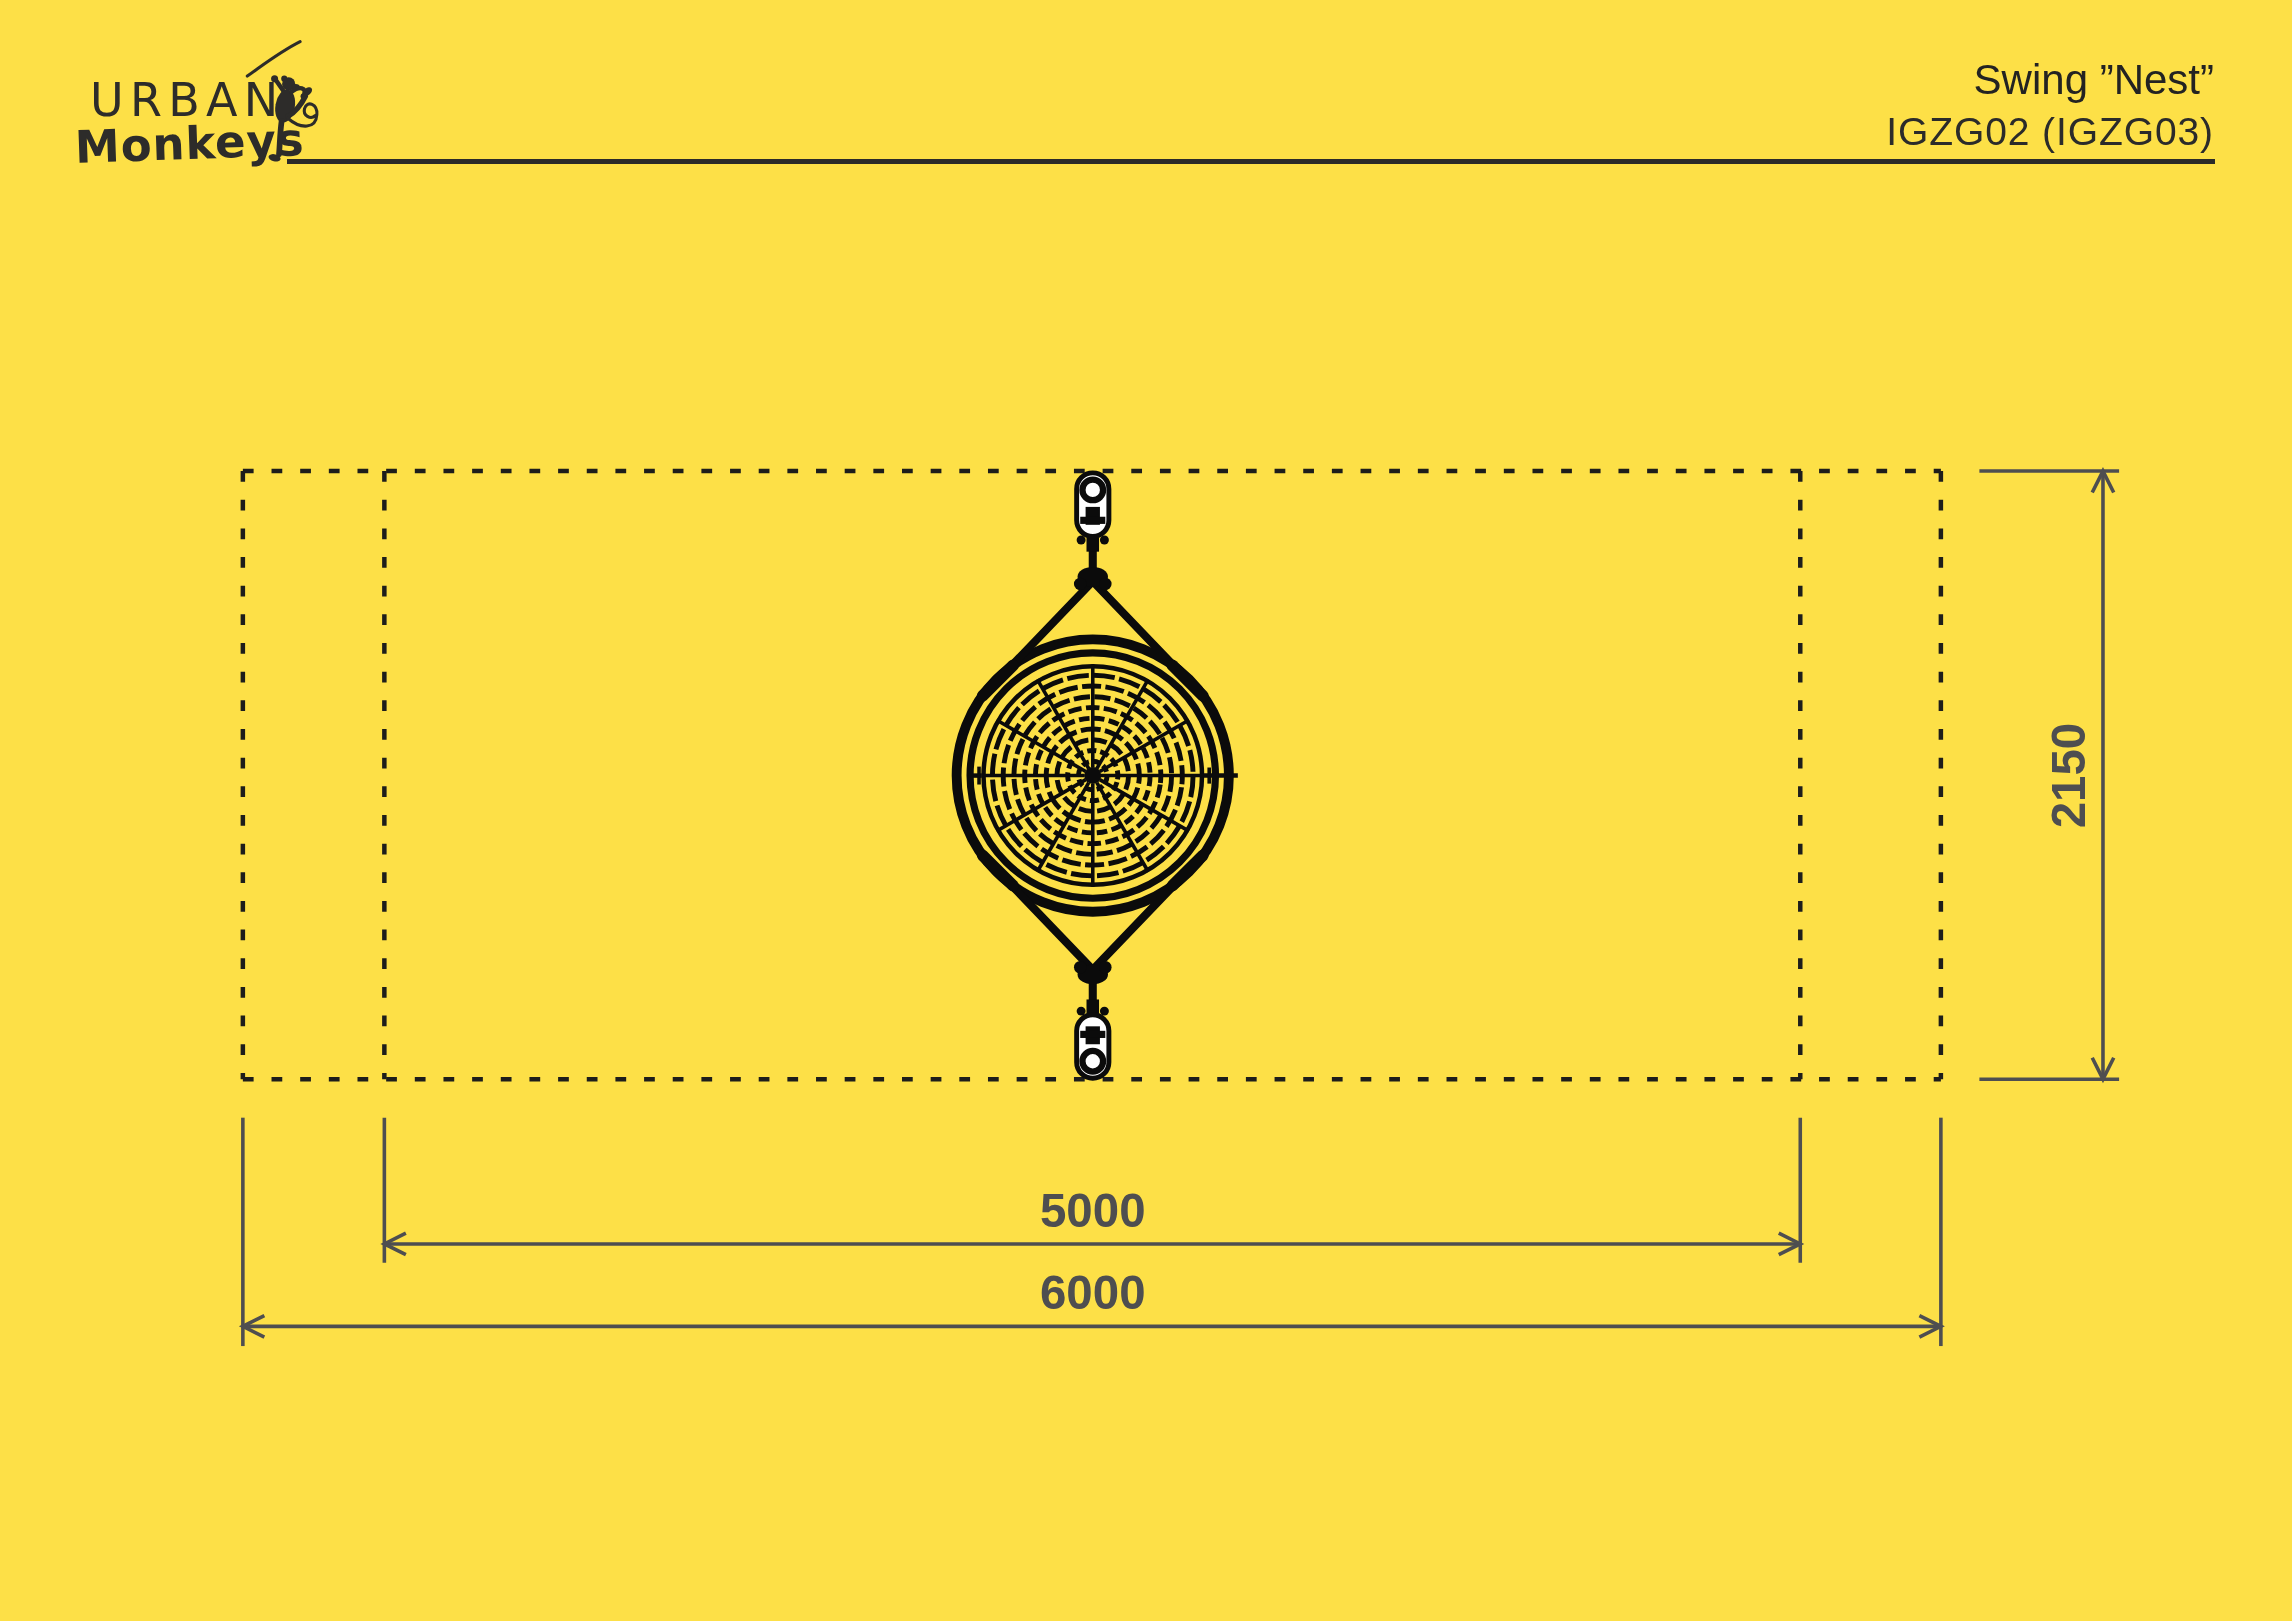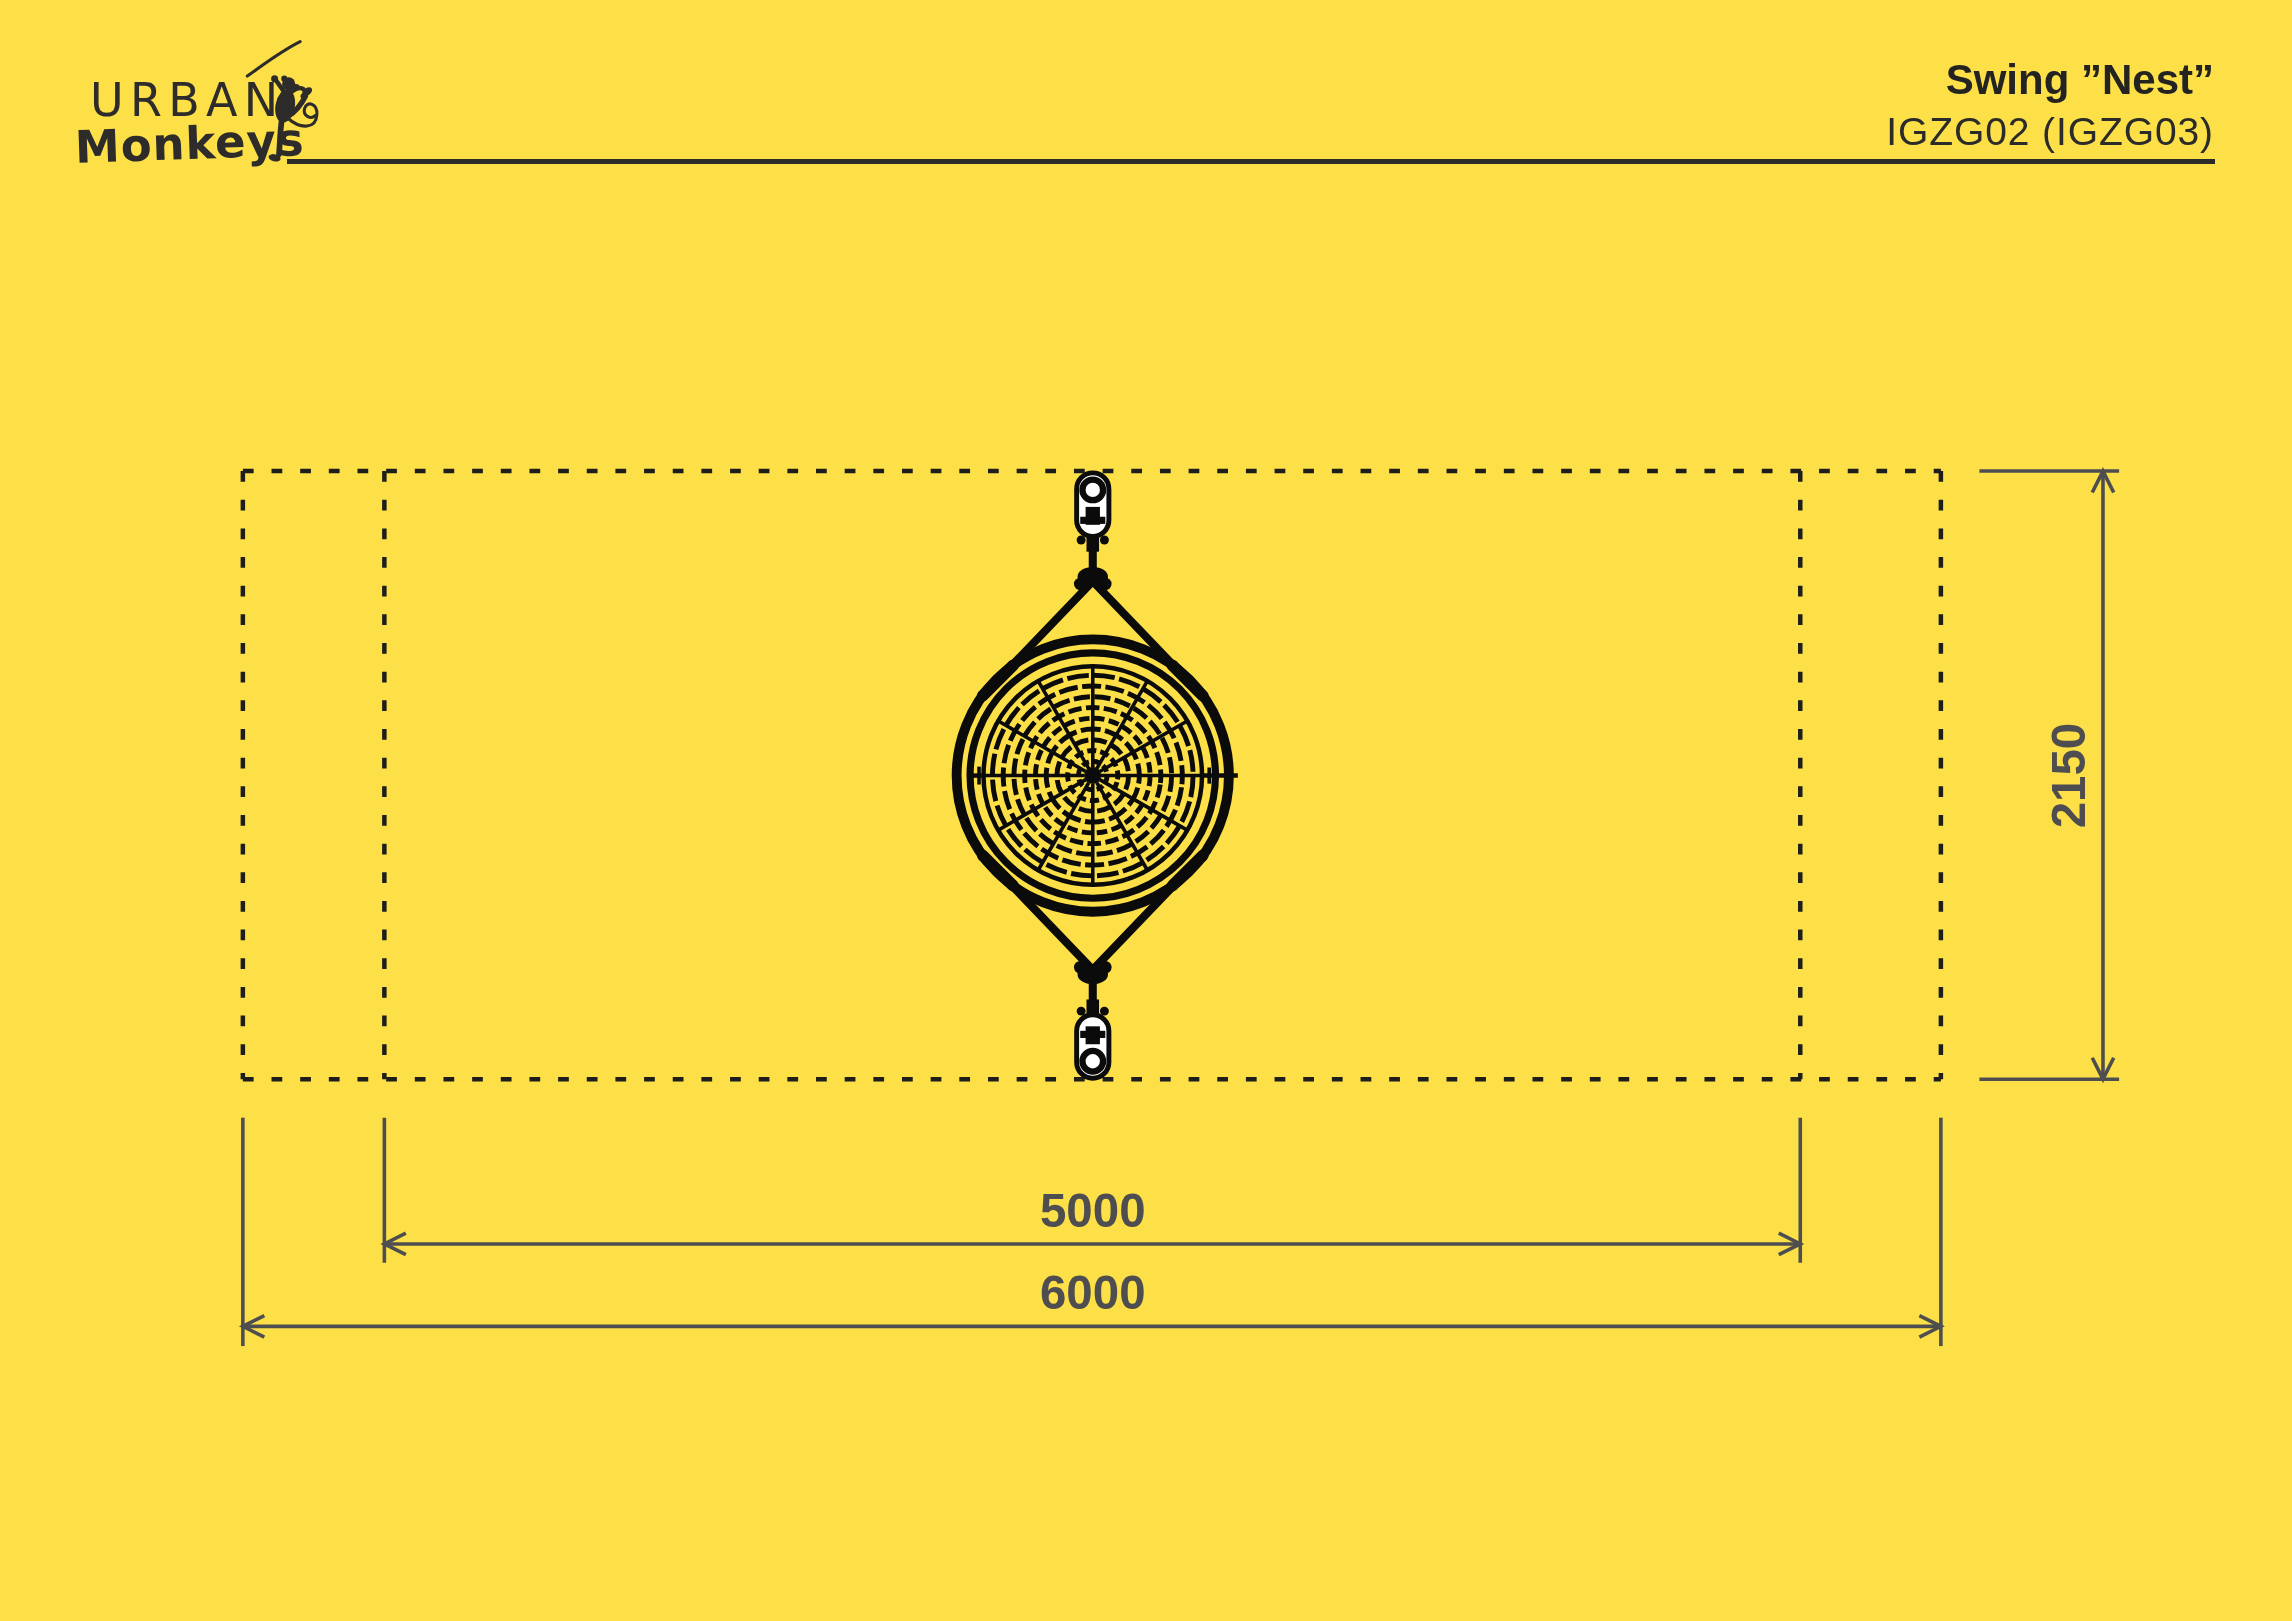--- a/index.html
+++ b/index.html
@@ -15,21 +15,21 @@
     font-size:46px;line-height:46px;letter-spacing:6.3px;
     color:#2d2c2a;white-space:nowrap;}
   .logo-monkeys{
     position:absolute;left:75px;top:120px;
     font-family:"DejaVu Sans",sans-serif;font-weight:700;
     font-size:45px;line-height:47px;letter-spacing:0.9px;
     color:#2d2c2a;transform:rotate(-2deg);white-space:nowrap;}
   .logo-monkey{position:absolute;left:235px;top:36px;width:88px;height:139px;}
   .product-title{
     position:absolute;right:79px;top:57px;
-    font-size:42px;line-height:45px;font-weight:700;color:#232322;
+    font-size:42px;line-height:45px;font-weight:400;color:#232322;
     text-align:right;white-space:nowrap;}
   .product-code{
     position:absolute;right:79px;top:111px;
     font-size:39px;line-height:41px;font-weight:400;color:#2b2b2a;
     letter-spacing:0.9px;text-align:center;white-space:nowrap;}
   .header-rule{
     position:absolute;left:287px;top:159px;width:1928px;height:4.5px;
     background:#2b2b29;}
 
   

